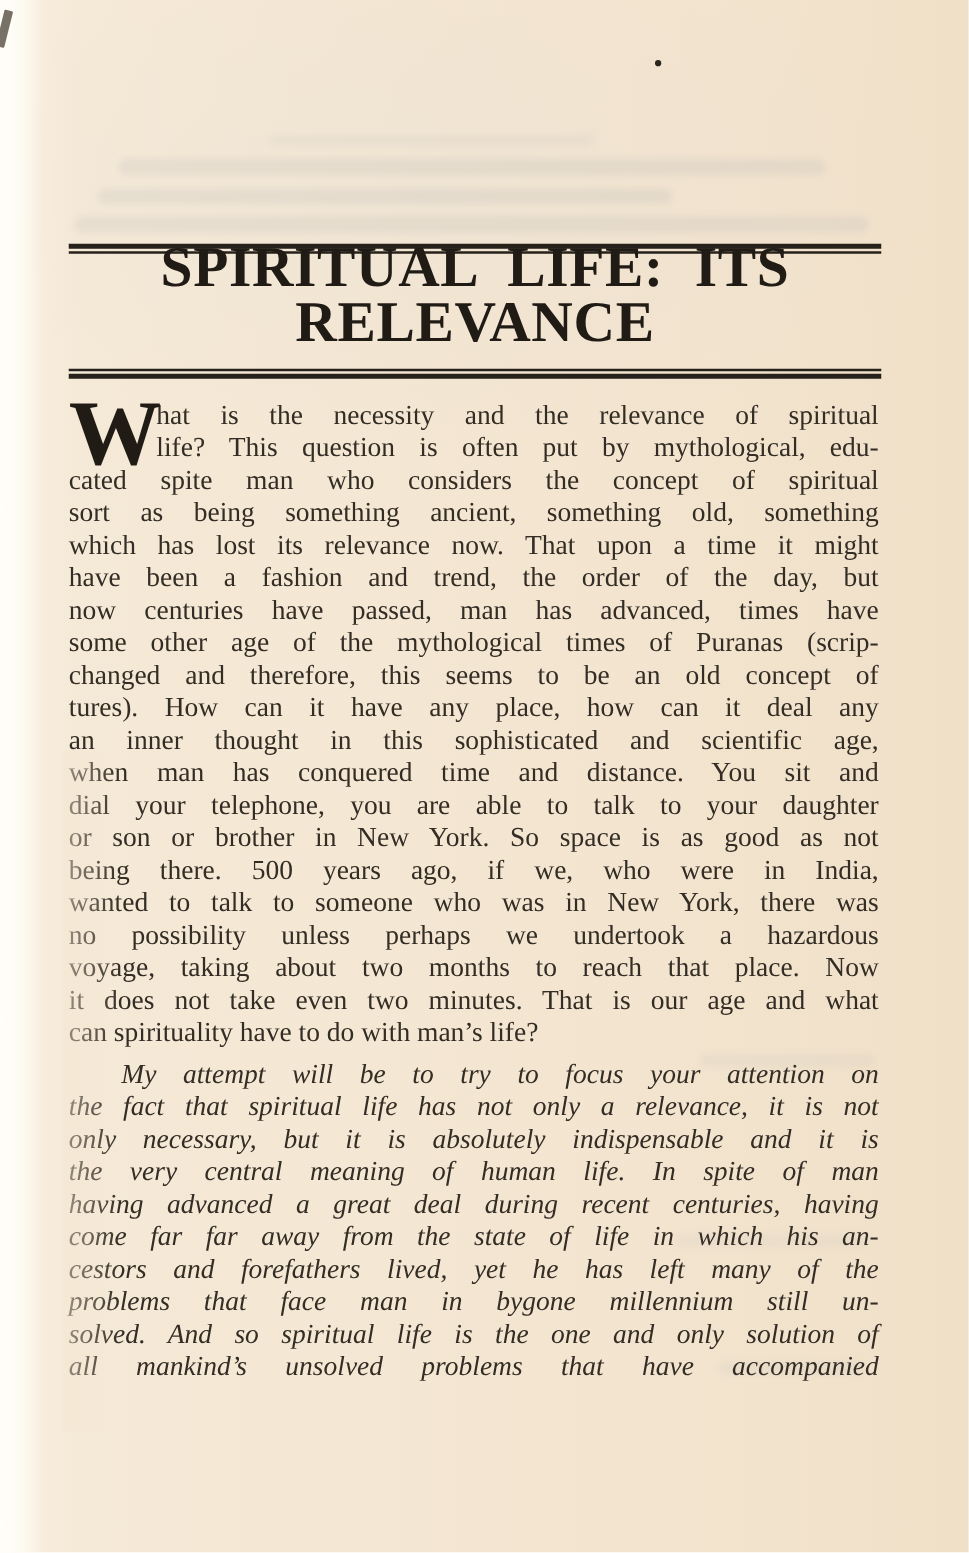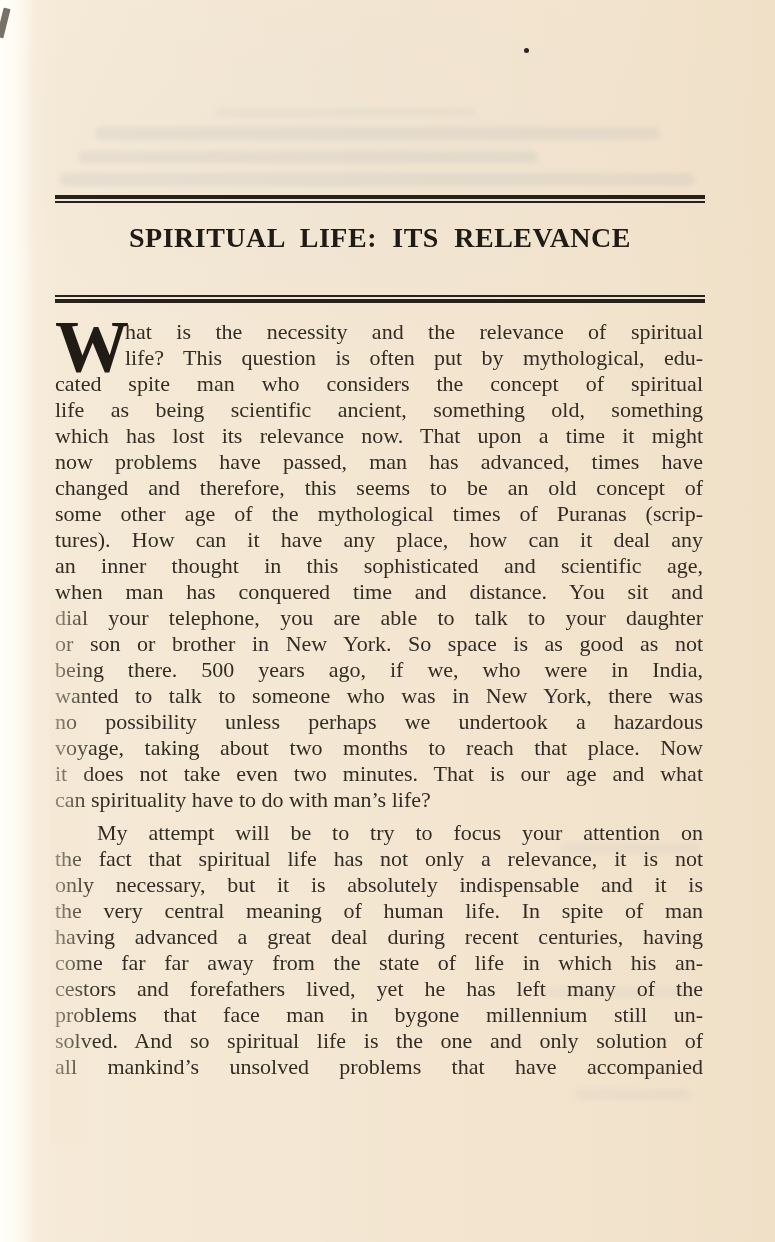--- a/index.html
+++ b/index.html
@@ -48,34 +48,34 @@
     pointer-events: none;
   }
   
   .rule { position: absolute; left: 55px; width: 650px; }
   .rule-top { top: 195px; }
   .rule-bottom { top: 295px; }
   .rule .thick { height: 3.5px; background: #26211b; }
   .rule .gap   { height: 2.5px; }
   .rule .thin  { height: 1.5px; background: #26211b; }
   .title {
-    position: absolute; left: 55px; top: 216px; width: 650px;
+    position: absolute; left: 55px; top: 192px; width: 650px;
     text-align: center;
-    font-size: 28px; font-weight: bold; line-height: 44px;
+    font-size: 46px; font-weight: bold; line-height: 44px;
     letter-spacing: 0.5px; word-spacing: 0.28em;
     color: #201b15;
   }
   
   .body-text {
     position: absolute; left: 55px; top: 319px; width: 648px;
     font-size: 22px; line-height: 26px;
     color: #332d25;
   }
   .paragraph { position: relative; }
-  .paragraph + .paragraph { margin-top: 7px; }
+  .paragraph + .paragraph { margin-top: 7px; font-style: italic; }
   .para-line {
     text-align: justify;
     text-align-last: justify;
     white-space: normal;
     height: 26px; overflow: visible;
   }
   .para-line.no-just-last { text-align-last: left; }
   .para-line.drop-pad { padding-left: 70px; }
   .para-line.indent { padding-left: 42px; }
   .dropcap {
@@ -115,25 +115,26 @@
       <div class="gap"></div>
       <div class="thick"></div>
   </div>
 
   <div class="body-text">
     <div class="paragraph">
       <span class="dropcap">W</span>
     <div class="para-line drop-pad">hat is the necessity and the relevance of spiritual</div>
         <div class="para-line drop-pad">life? This question is often put by mythological, edu-</div>
         <div class="para-line">cated spite man who considers the concept of spiritual</div>
-        <div class="para-line">life as being scientific ancient, something old, something</div>
+        <div class="para-line">sort as being something ancient, something old, something</div>
         <div class="para-line">which has lost its relevance now. That upon a time it might</div>
-        <div class="para-line">now problems have passed, man has advanced, times have</div>
+        <div class="para-line">have been a fashion and trend, the order of the day, but</div>
+        <div class="para-line">now centuries have passed, man has advanced, times have</div>
+        <div class="para-line">some other age of the mythological times of Puranas (scrip-</div>
         <div class="para-line">changed and therefore, this seems to be an old concept of</div>
-        <div class="para-line">some other age of the mythological times of Puranas (scrip-</div>
         <div class="para-line">tures). How can it have any place, how can it deal any</div>
         <div class="para-line">an inner thought in this sophisticated and scientific age,</div>
         <div class="para-line">when man has conquered time and distance. You sit and</div>
         <div class="para-line">dial your telephone, you are able to talk to your daughter</div>
         <div class="para-line">or son or brother in New York. So space is as good as not</div>
         <div class="para-line">being there. 500 years ago, if we, who were in India,</div>
         <div class="para-line">wanted to talk to someone who was in New York, there was</div>
         <div class="para-line">no possibility unless perhaps we undertook a hazardous</div>
         <div class="para-line">voyage, taking about two months to reach that place. Now</div>
         <div class="para-line">it does not take even two minutes. That is our age and what</div>

